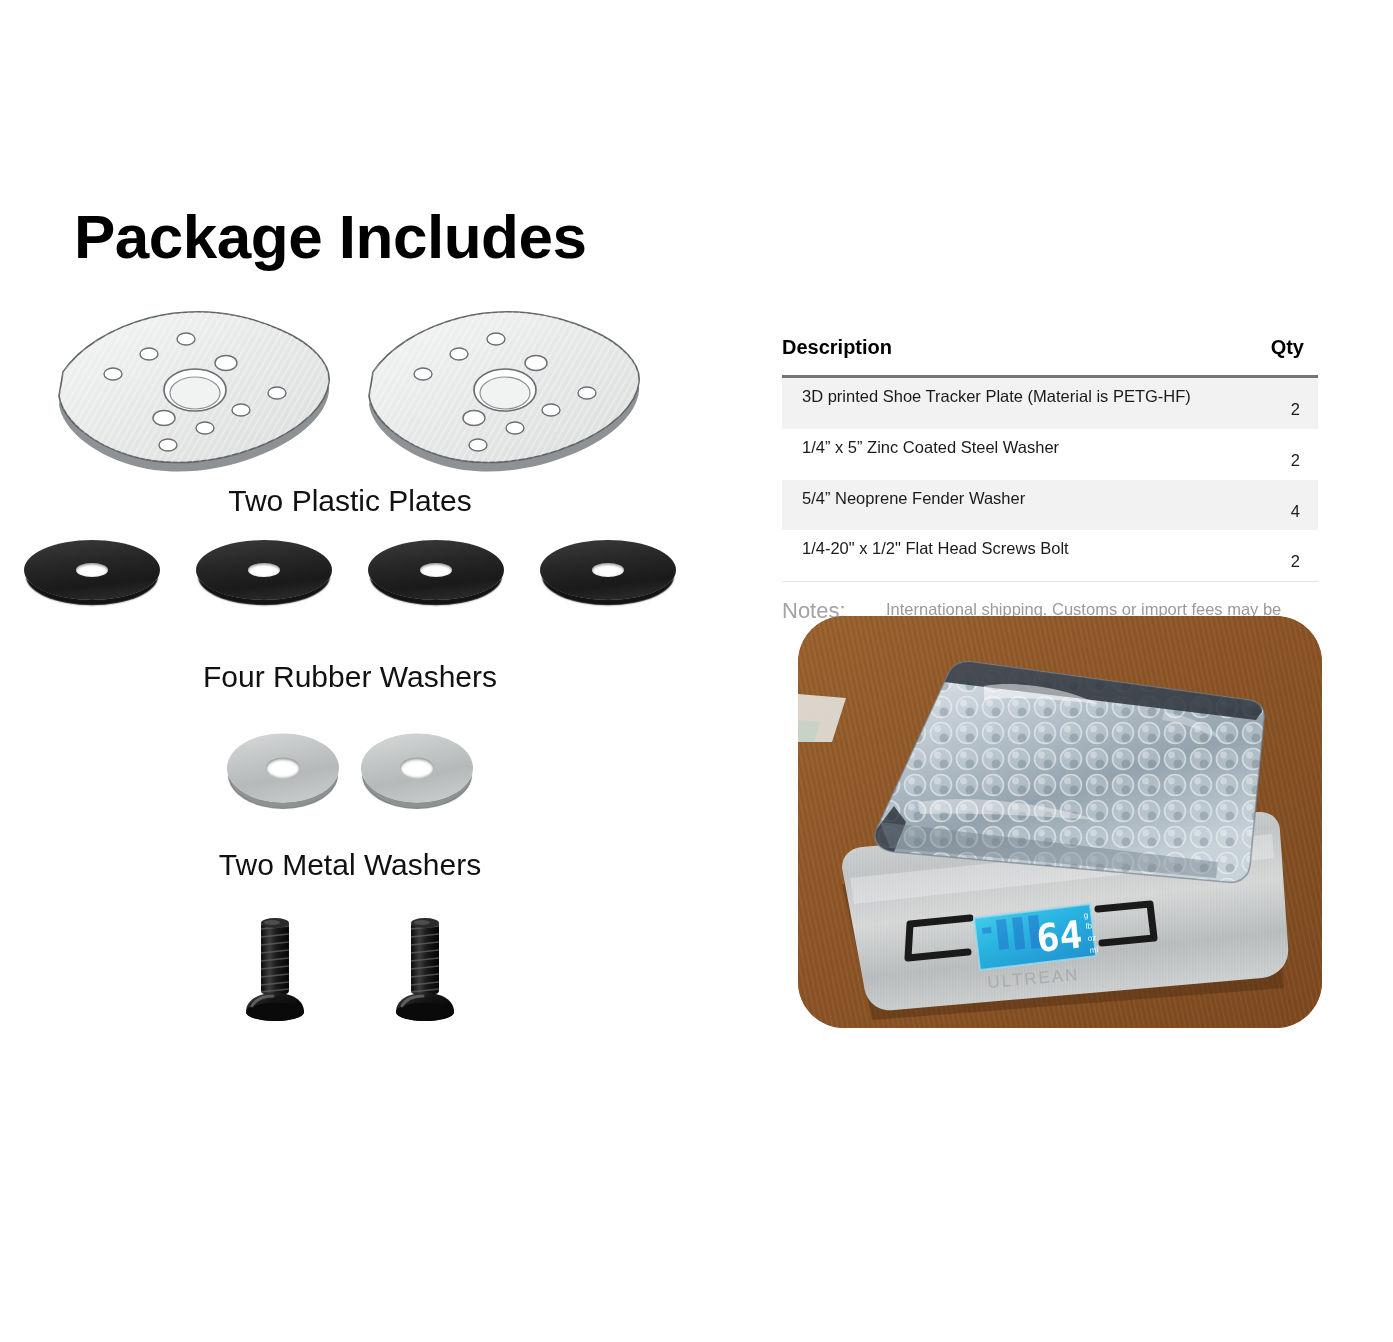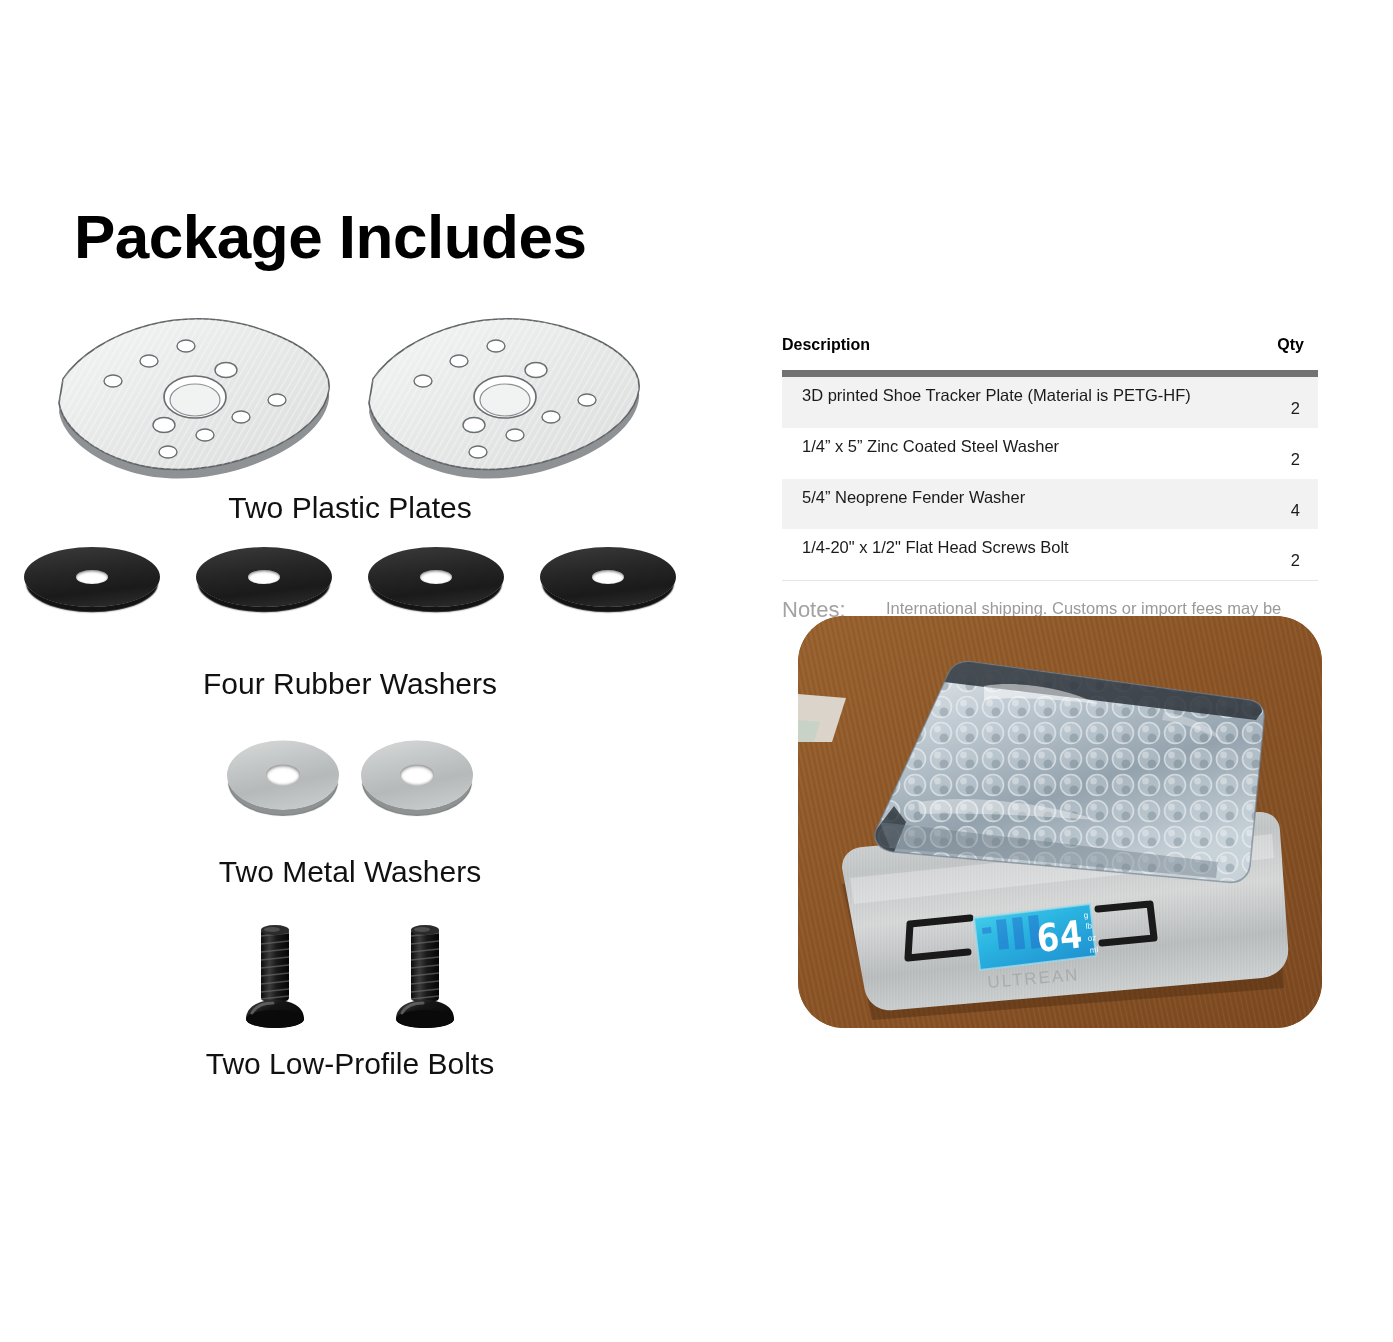--- a/index.html
+++ b/index.html
@@ -25,21 +25,21 @@
     font-weight: 700;
     letter-spacing: -0.5px;
     color: #000000;
     line-height: 1;
   }
 
   
   #parts-column {
     position: absolute;
     left: 0;
-    top: 315px;
+    top: 308px;
     width: 700px;
   }
   .part-group { position: relative; width: 700px; }
   .part-caption {
     text-align: center;
     font-size: 30px;
     color: #111111;
     font-weight: 400;
   }
   .part-art {
@@ -112,25 +112,25 @@
     width: 536px;
   }
 
   
   #parts-table {
     width: 100%;
     border-collapse: collapse;
     font-size: 16.5px;
   }
   #parts-table thead th {
-    font-size: 16px;
+    font-size: 20px;
     font-weight: bold;
     color: #000000;
     padding: 0 0 16px 0;
-    border-bottom: 7px solid #737373;
+    border-bottom: 3px solid #737373;
     text-align: left;
   }
   #parts-table thead th.qty-head {
     text-align: right;
     padding-right: 14px;
   }
   #parts-table tbody td {
     padding: 9px 0 9px 20px;
     color: #1a1a1a;
     vertical-align: top;
@@ -344,21 +344,20 @@
           <line x1="19" y1="76" x2="47" y2="73"></line>
         </g>
         <ellipse cx="33" cy="7" rx="14" ry="5" fill="#2b2b2b"></ellipse>
         <ellipse cx="30" cy="6.5" rx="8" ry="2.6" fill="#585858" opacity="0.8"></ellipse>
         <path d="M4,96 C4,84 16,77 33,77 C50,77 62,84 62,96 C62,101 50,105 33,105 C16,105 4,101 4,96 Z" fill="url(#boltHeadB)"></path>
         <ellipse cx="33" cy="96" rx="29" ry="9" fill="#0a0a0a"></ellipse>
         <path d="M10,90 C14,83 22,80 31,80" stroke="#8a8a8a" stroke-width="3" fill="none" opacity="0.55" stroke-linecap="round"></path>
       </svg>
 
     </div>
-    <div class="part-caption" style="margin-top:18px;">Two Low-Profile Bolts</div>
   </div>
 
 </div>
 
 <div id="right-column">
 
   <table id="parts-table">
     <thead>
       <tr>
         <th>Description</th>

